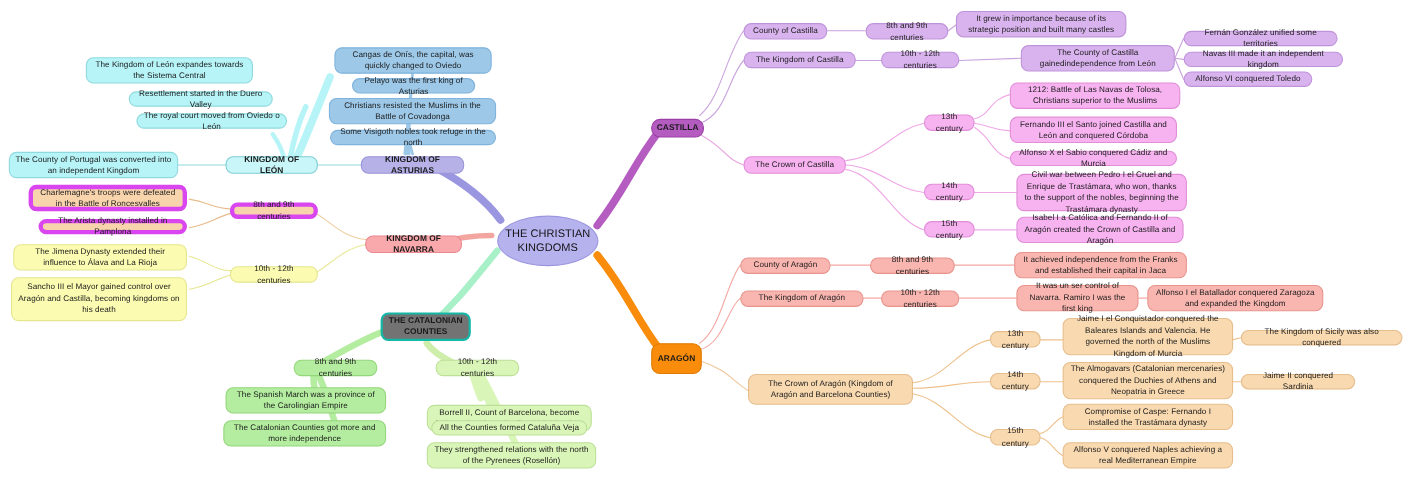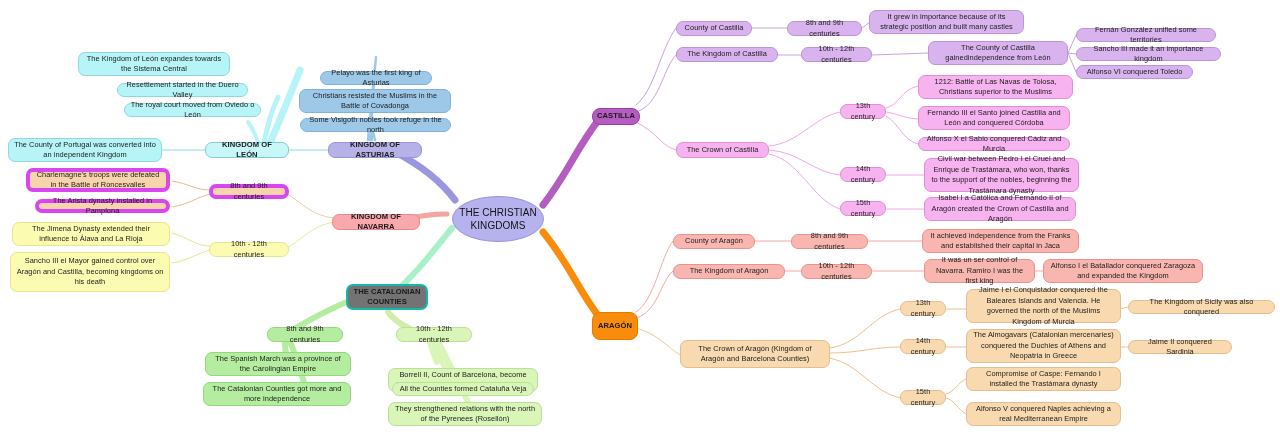--- a/index.html
+++ b/index.html
@@ -184,20 +184,23 @@
   <div class="node c-cyan" style="left:124px; top:103px; width:137px; height:14px;">
     <span>The royal court moved from Oviedo o León</span>
   </div>
   <div class="node c-cyan" style="left:8px; top:138px; width:154px; height:24px;">
     <span>The County of Portugal was converted into an independent Kingdom</span>
   </div>
 
   <div class="node key c-lav" style="left:328px; top:142px; width:94px; height:16px;">
     <span>KINGDOM OF ASTURIAS</span>
   </div>
+  <div class="node c-blue" style="left:304px; top:43px; width:143px; height:24px;">
+    <span>Cangas de Onís, the capital, was quickly changed to Oviedo</span>
+  </div>
   <div class="node c-blue" style="left:320px; top:71px; width:112px; height:14px;">
     <span>Pelayo was the first king of Asturias</span>
   </div>
   <div class="node c-blue" style="left:299px; top:89px; width:152px; height:24px;">
     <span>Christians resisted the Muslims in the Battle of Covadonga</span>
   </div>
   <div class="node c-blue" style="left:300px; top:118px; width:151px; height:14px;">
     <span>Some Visigoth nobles took refuge in the north</span>
   </div>
 
@@ -264,21 +267,21 @@
   <div class="node c-violet" style="left:801px; top:47px; width:71px; height:15px;">
     <span>10th - 12th centuries</span>
   </div>
   <div class="node c-violet" style="left:928px; top:41px; width:140px; height:24px;">
     <span>The County of Castilla gainedindependence from León</span>
   </div>
   <div class="node c-violet" style="left:1076px; top:28px; width:140px; height:14px;">
     <span>Fernán González unified some territories</span>
   </div>
   <div class="node c-violet" style="left:1076px; top:47px; width:145px; height:14px;">
-    <span>Sancho III made it an importance kingdom</span>
+    <span>Navas III made it an independent kingdom</span>
   </div>
   <div class="node c-violet" style="left:1076px; top:65px; width:117px; height:14px;">
     <span>Alfonso VI conquered Toledo</span>
   </div>
 
   <div class="node c-magenta" style="left:676px; top:142px; width:93px; height:16px;">
     <span>The Crown of Castilla</span>
   </div>
   <div class="node c-magenta" style="left:840px; top:104px; width:46px; height:15px;">
     <span>13th century</span>

